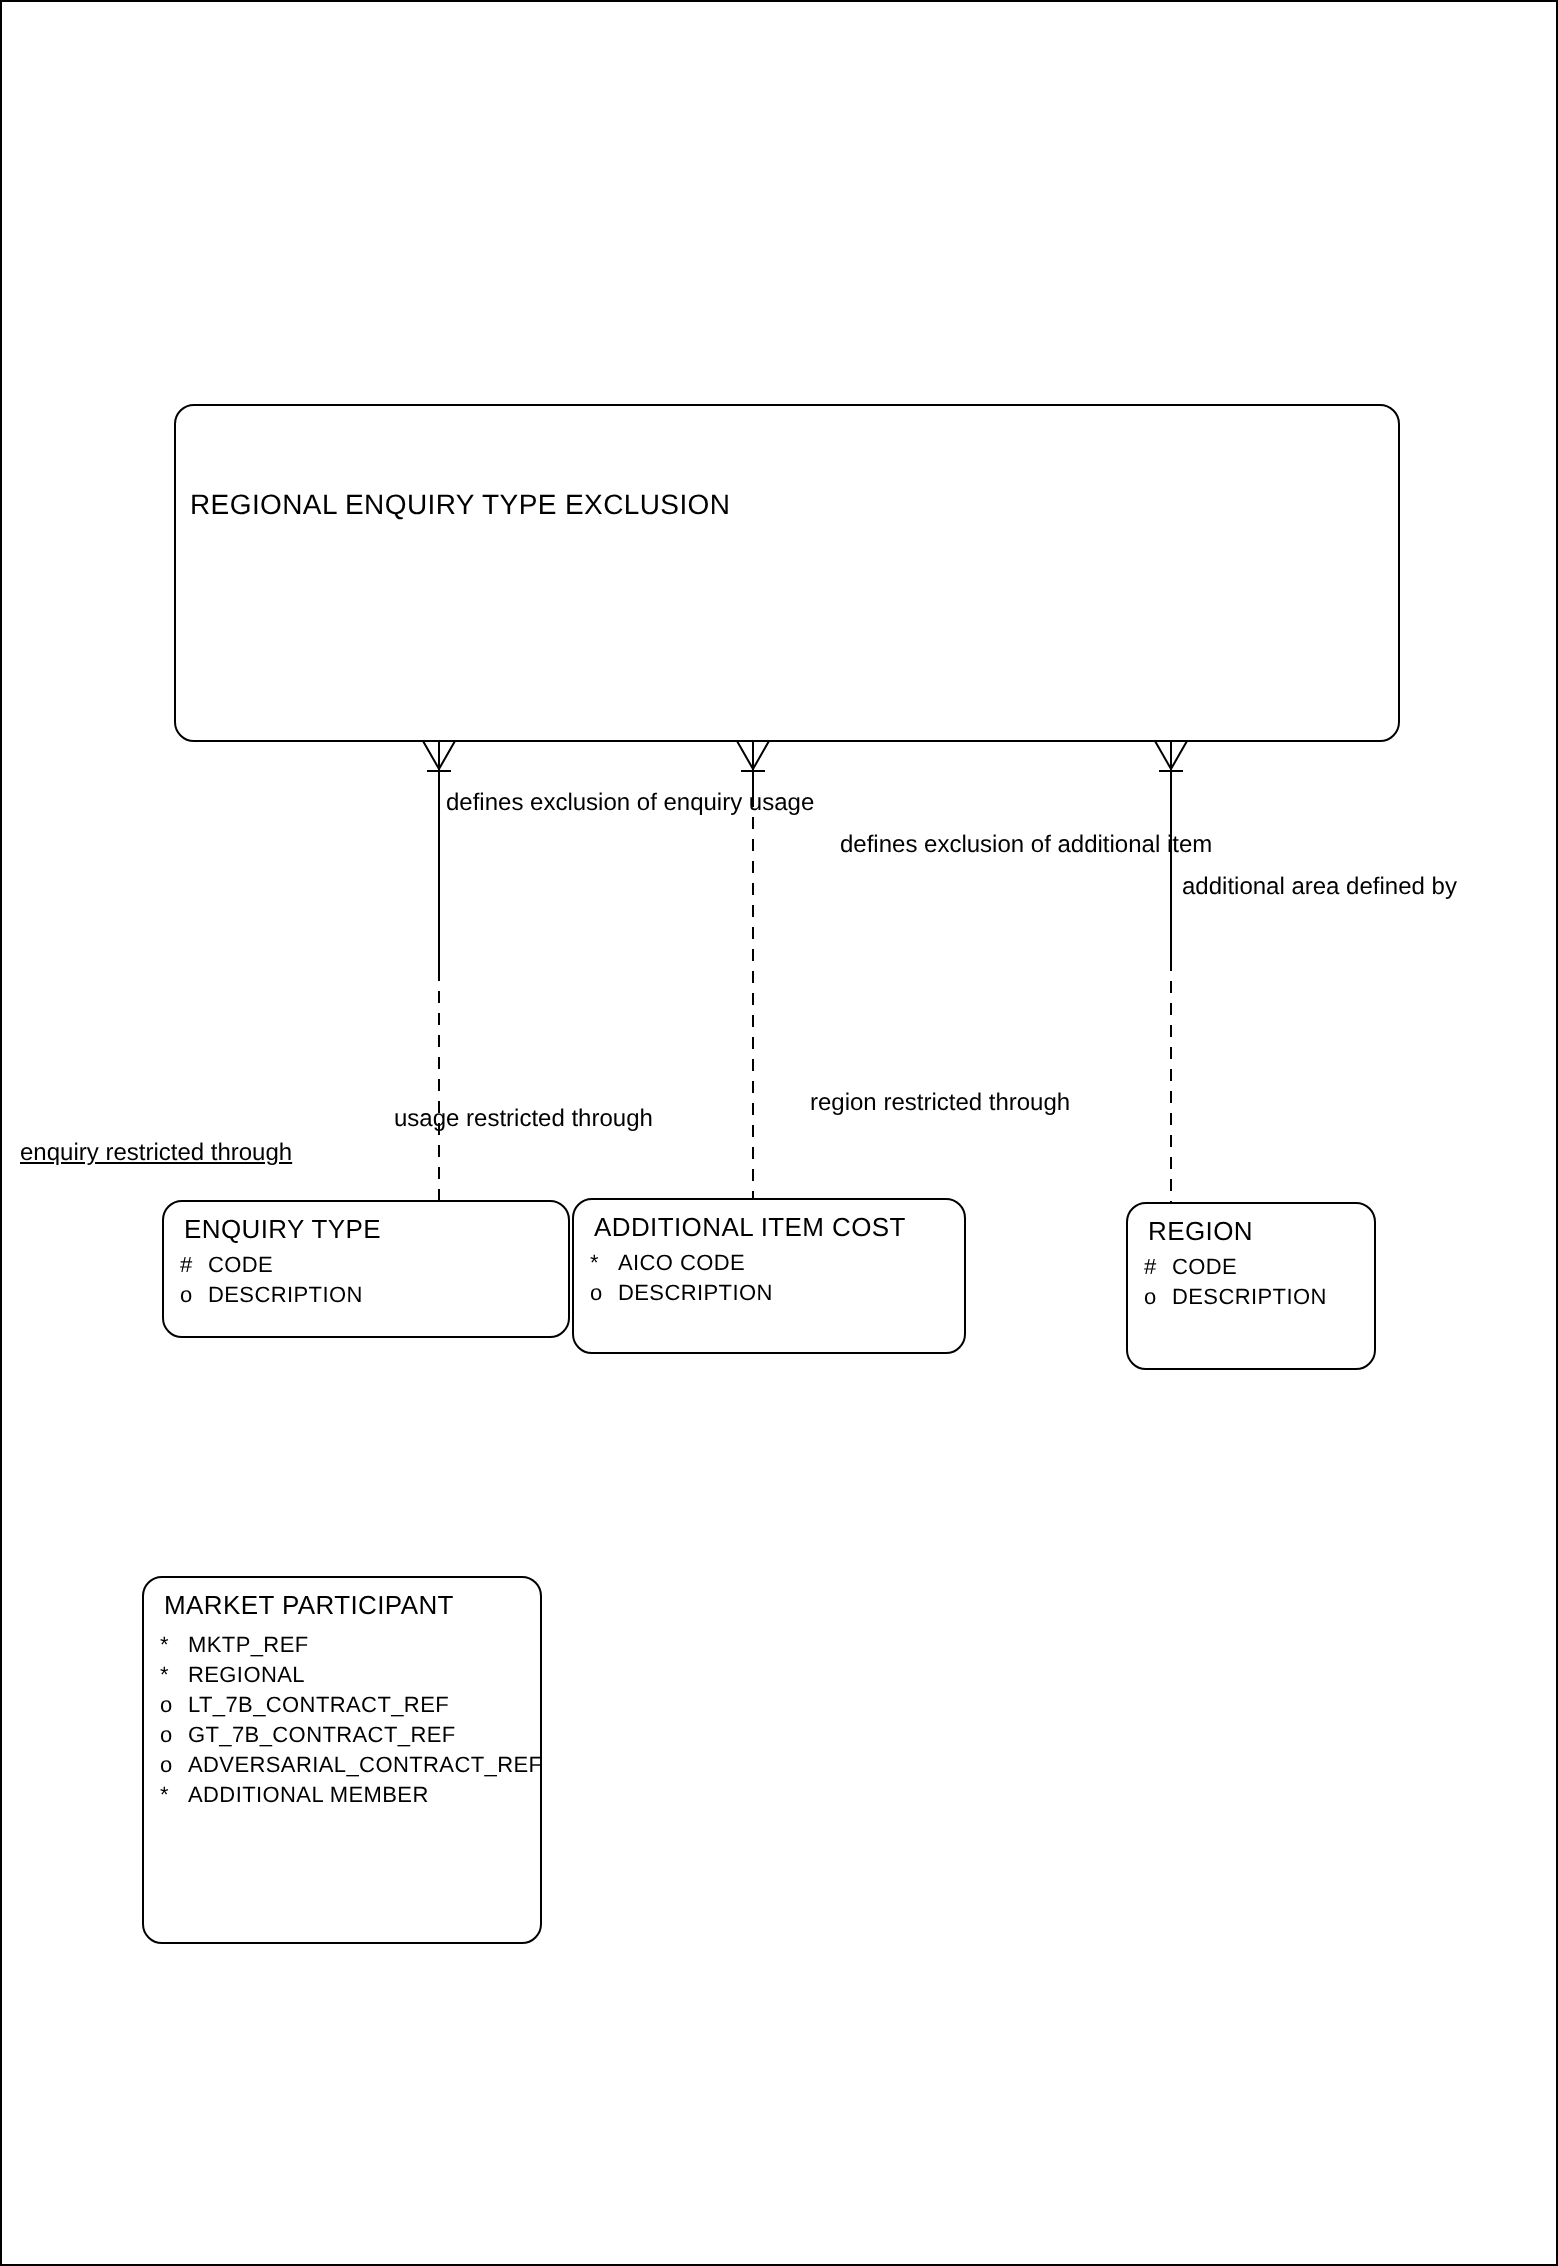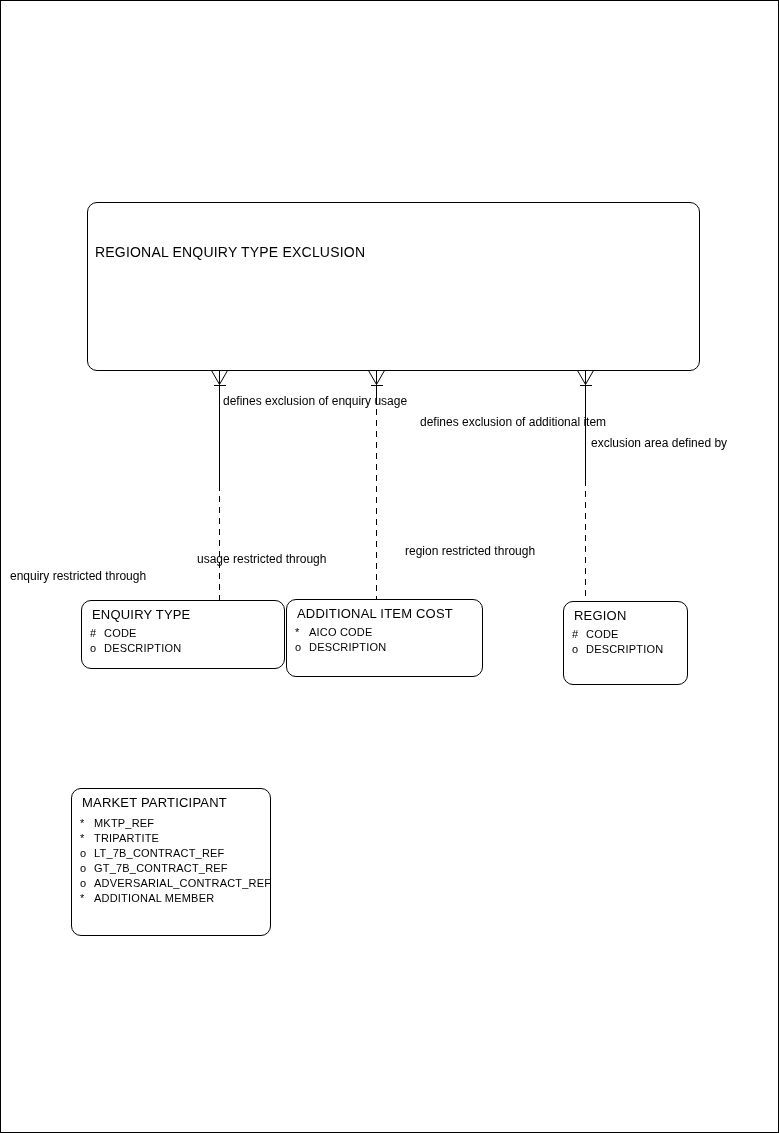--- a/index.html
+++ b/index.html
@@ -100,24 +100,24 @@
       <line x1="584.5" y1="478.5" x2="584.5" y2="600.5" stroke-dasharray="6,5"></line>
     </g>
   </svg>
 
   <div class="entity supertype" style="left:86px; top:201px; width:613px; height:169px;">
     <div class="title">REGIONAL ENQUIRY TYPE EXCLUSION</div>
   </div>
 
   <div class="rel-label" style="left:222px; top:393px;">defines exclusion of enquiry usage</div>
   <div class="rel-label" style="left:383px; top:414px;margin-left:36px;">defines exclusion of additional item</div>
-  <div class="rel-label" style="left:590px; top:435px;">exclusion area defined by</div>
+  <div class="rel-label" style="left:590px; top:435px;">additional area defined by</div>
   <div class="rel-label" style="left:196px; top:551px;text-align:right;">usage restricted through</div>
   <div class="rel-label" style="left:404px; top:543px;">region restricted through</div>
-  <div class="rel-label" style="left:9px; top:568px;">enquiry restricted through</div>
+  <div class="rel-label" style="left:9px; top:568px;text-decoration:underline;">enquiry restricted through</div>
 
   <div class="entity" style="left:80px; top:599px; width:204px; height:69px;">
     <div class="title">ENQUIRY TYPE</div>
     <div class="attrs">
       <div class="attr-row">
         <span class="attr-prefix">#</span>
         <span>CODE</span>
       </div>
       <div class="attr-row">
         <span class="attr-prefix">o</span>
@@ -147,30 +147,30 @@
         <span class="attr-prefix">#</span>
         <span>CODE</span>
       </div>
       <div class="attr-row">
         <span class="attr-prefix">o</span>
         <span>DESCRIPTION</span>
       </div>
     </div>
   </div>
 
-  <div class="entity" style="left:70px; top:787px; width:200px; height:148px;">
+  <div class="entity" style="left:70px; top:787px; width:200px; height:184px;">
     <div class="title">MARKET PARTICIPANT</div>
     <div class="attrs" style="top:28px;">
       <div class="attr-row">
         <span class="attr-prefix">*</span>
         <span>MKTP_REF</span>
       </div>
       <div class="attr-row">
         <span class="attr-prefix">*</span>
-        <span>TRIPARTITE</span>
+        <span>REGIONAL</span>
       </div>
       <div class="attr-row">
         <span class="attr-prefix">o</span>
         <span>LT_7B_CONTRACT_REF</span>
       </div>
       <div class="attr-row">
         <span class="attr-prefix">o</span>
         <span>GT_7B_CONTRACT_REF</span>
       </div>
       <div class="attr-row">

